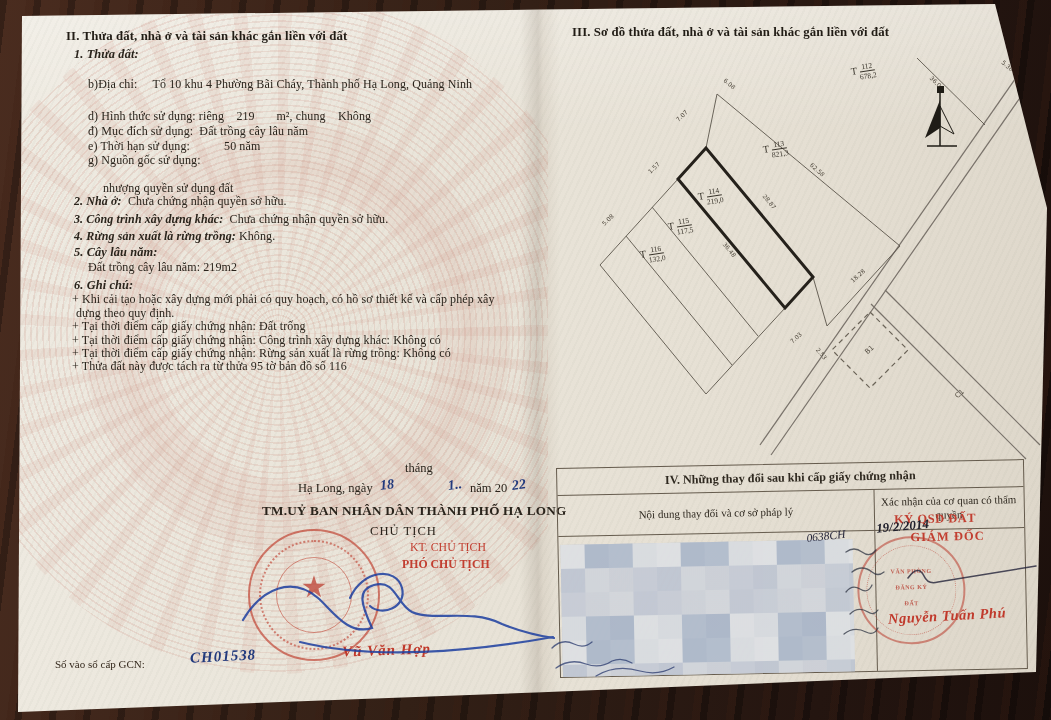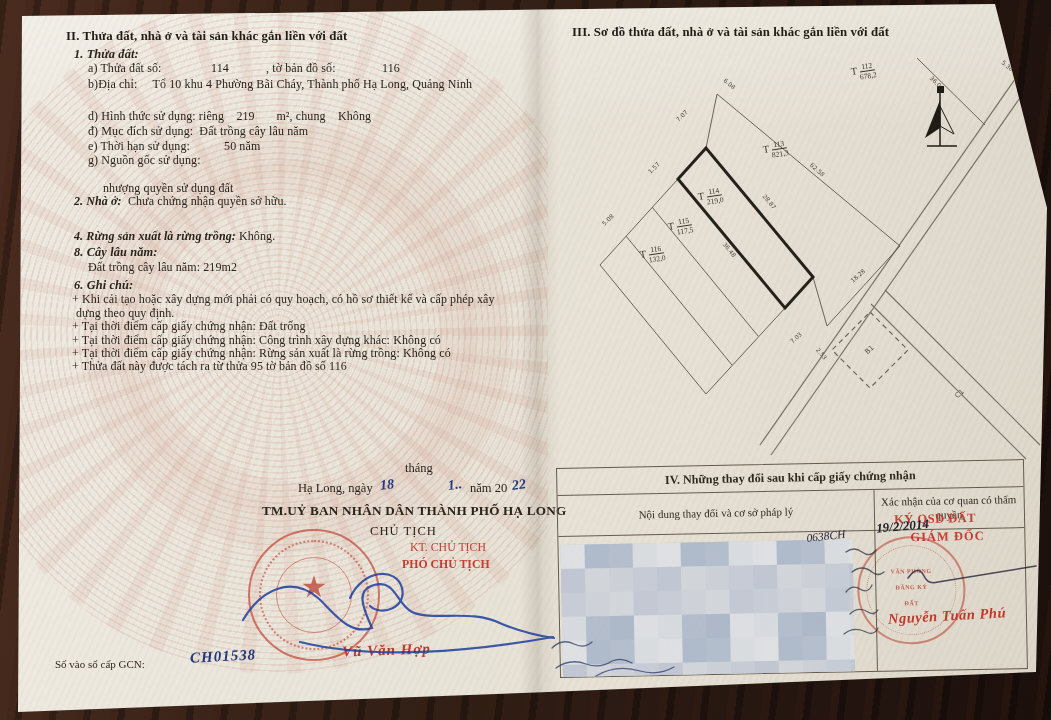--- a/index.html
+++ b/index.html
@@ -84,30 +84,30 @@
 </head>
 <body>
 
 <div class="paper">
   <div class="texture"></div>
   <div class="rosette"></div>
   <div class="fold"></div>
 
   <div class="ln h1" style="left:66px;top:30px">II. Thửa đất, nhà ở và tài sản khác gắn liền với đất</div>
   <div class="ln h2" style="left:74px;top:48px">1. Thửa đất:</div>
-  <div class="ln" style="left:88px;top:62px">a) Thửa đất số:                114            , tờ bản đồ số:               116</div>
   <div class="ln" style="left:88px;top:78px">b)Địa chỉ:     Tổ 10 khu 4 Phường Bãi Cháy, Thành phố Hạ Long, Quảng Ninh</div>
   <div class="ln" style="left:88px;top:110px">d) Hình thức sử dụng: riêng    219       m², chung    Không</div>
   <div class="ln" style="left:88px;top:125px">đ) Mục đích sử dụng:  Đất trồng cây lâu năm</div>
   <div class="ln" style="left:88px;top:140px">e) Thời hạn sử dụng:           50 năm</div>
   <div class="ln" style="left:88px;top:154px">g) Nguồn gốc sử dụng:</div>
   <div class="ln" style="left:103px;top:182px">nhượng quyền sử dụng đất</div>
   <div class="ln" style="left:74px;top:195px"><span class="bi">2. Nhà ở:</span><span class="it">  Chưa chứng nhận quyền sở hữu.</span></div>
+  <div class="ln" style="left:74px;top:213px"><span class="bi">3. Công trình xây dựng khác:</span><span class="it">  Chưa chứng nhận quyền sở hữu.</span></div>
   <div class="ln" style="left:74px;top:230px"><span class="bi">4. Rừng sản xuất là rừng trồng:</span><span> Không.</span></div>
-  <div class="ln h2" style="left:74px;top:246px">8. Cây lâu năm:</div>
+  <div class="ln h2" style="left:74px;top:246px">5. Cây lâu năm:</div>
   <div class="ln" style="left:88px;top:261px">Đất trồng cây lâu năm: 219m2</div>
   <div class="ln h2" style="left:74px;top:279px">6. Ghi chú:</div>
   <div class="ln" style="left:72px;top:293px">+ Khi cải tạo hoặc xây dựng mới phải có quy hoạch, có hồ sơ thiết kế và cấp phép xây</div>
   <div class="ln" style="left:76px;top:307px">dựng theo quy định.</div>
   <div class="ln" style="left:72px;top:320px">+ Tại thời điểm cấp giấy chứng nhận: Đất trống</div>
   <div class="ln" style="left:72px;top:334px">+ Tại thời điểm cấp giấy chứng nhận: Công trình xây dựng khác: Không có</div>
   <div class="ln" style="left:72px;top:347px">+ Tại thời điểm cấp giấy chứng nhận: Rừng sản xuất là rừng trồng: Không có</div>
   <div class="ln" style="left:72px;top:360px">+ Thửa đất này được tách ra từ thửa 95 tờ bản đồ số 116</div>
 
   <span class="print" style="left:298px;top:481px;font-size:12.5px">Hạ Long, ngày</span>

